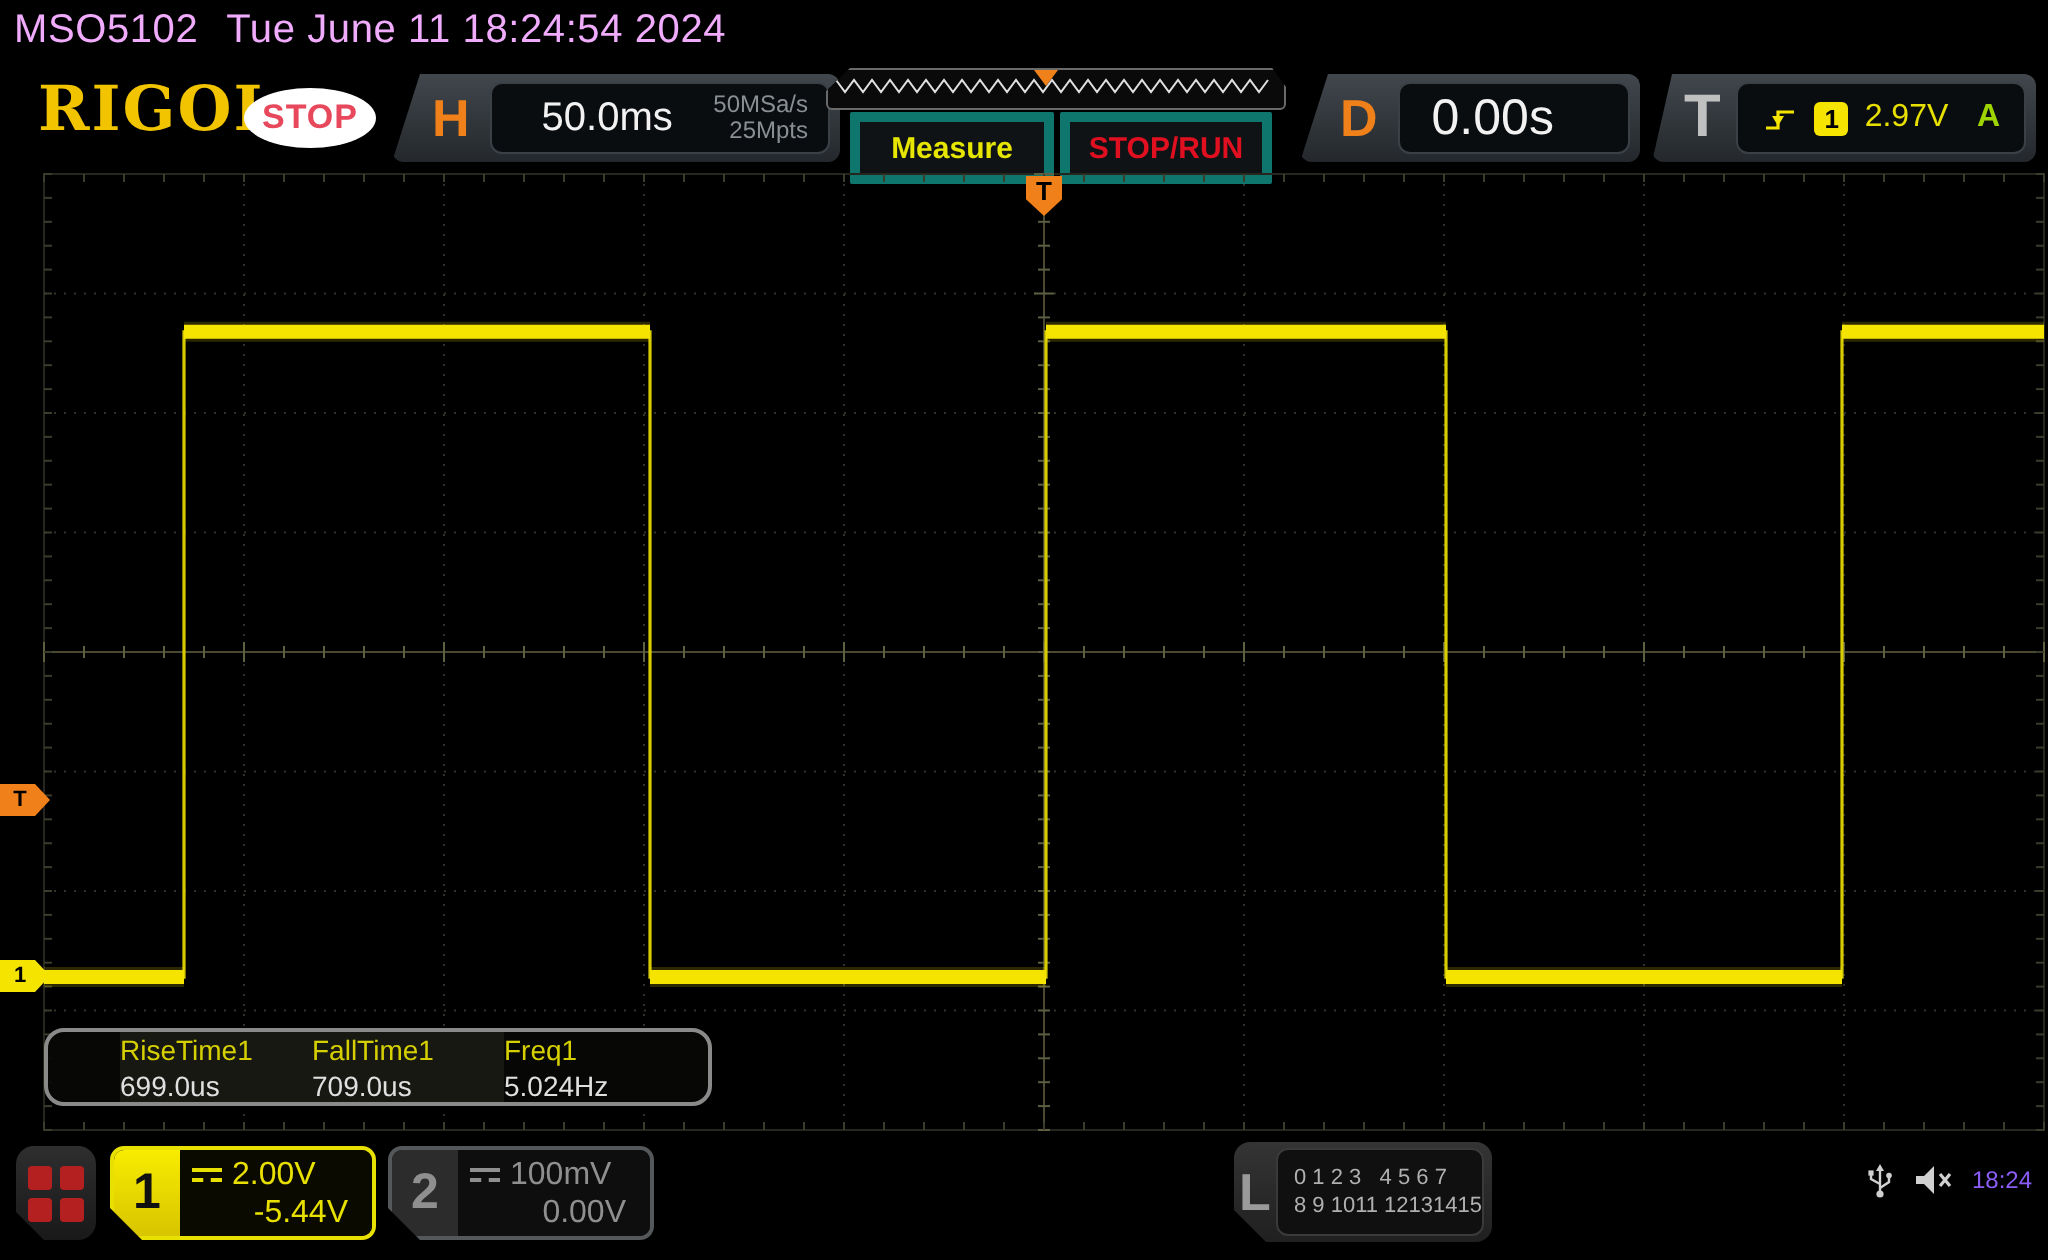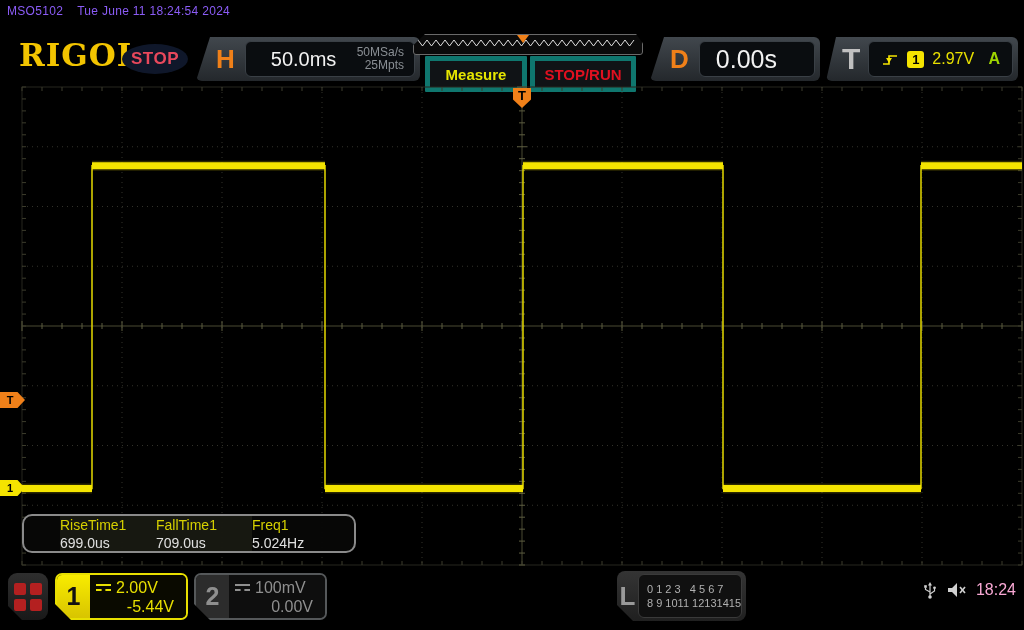--- a/index.html
+++ b/index.html
@@ -1,26 +1,26 @@
 <!DOCTYPE html>
 <html><head>
 <meta charset="utf-8">
 <style>
   html,body{margin:0;padding:0;background:#000;}
   .screen{position:relative;width:1024px;height:630px;background:#000;overflow:hidden;
           font-family:"Liberation Sans",sans-serif;color:#e8e8e8;}
 
   
-  .titlebar{position:absolute;left:7px;top:4px;font-size:12px;color:#8b5cf6;letter-spacing:.3px;text-align:center;}
+  .titlebar{position:absolute;left:7px;top:4px;font-size:20px;color:#f0abfc;letter-spacing:.3px;text-align:center;}
   .titlebar span{margin-right:14px;}
 
   
   .logo{position:absolute;left:19px;top:40px;font-family:"DejaVu Serif",serif;font-weight:bold;
         font-size:31px;color:#f2c400;letter-spacing:1px;line-height:1;}
-  .stop-badge{position:absolute;left:122px;top:44px;width:66px;height:30px;background:#0f172a;
+  .stop-badge{position:absolute;left:122px;top:44px;width:66px;height:30px;background:#ffffff;
         border-radius:50%;display:flex;align-items:center;justify-content:center;
         color:#e8485c;font-weight:bold;font-size:17px;letter-spacing:.5px;text-align:center;}
   .tab{position:absolute;top:37px;height:44px;background:linear-gradient(180deg,#41474d,#24282c);
        border-radius:6px;display:flex;align-items:center;
        clip-path:polygon(14px 0,100% 0,100% 100%,0 100%);}
   .tab .tab-letter{font-weight:bold;font-size:26px;padding:0 10px 0 20px;line-height:1;}
   .tab .inner{background:#0a0d10;border:1px solid #3a4046;border-radius:6px;height:34px;
        display:flex;align-items:center;flex:1;margin-right:5px;}
   .h-tab{left:196px;width:224px;}
   .h-tab .tab-letter{color:#f08019;}
@@ -97,21 +97,21 @@
   .l-box{position:absolute;left:617px;top:571px;width:129px;height:50px;
        background:linear-gradient(180deg,#343434,#202020);border-radius:8px;
        clip-path:polygon(0 0,100% 0,100% 100%,16px 100%,0 calc(100% - 16px));
        display:flex;align-items:center;}
   .l-letter{width:30px;text-align:center;color:#9a9a9a;font-weight:bold;font-size:26px;}
   .l-inner{flex:1;height:42px;background:#101010;border:1px solid #3a3a3a;border-radius:6px;
        margin-right:4px;display:flex;flex-direction:column;justify-content:center;
        color:#b0b0b0;font-size:11px;line-height:14px;padding-left:8px;white-space:pre;}
 
   .sys-icons{position:absolute;right:8px;top:580px;display:flex;align-items:center;gap:8px;}
-  .clock{color:#f9a8d4;font-size:16px;}
+  .clock{color:#8b5cf6;font-size:12px;}
 
   svg.canvas{position:absolute;left:0;top:0;z-index:1;}
   .overlay{z-index:4;}
 </style>
 </head>
 <body>
 
 <div class="screen">
 
   <svg class="canvas" id="scope-canvas" width="1024" height="630">

